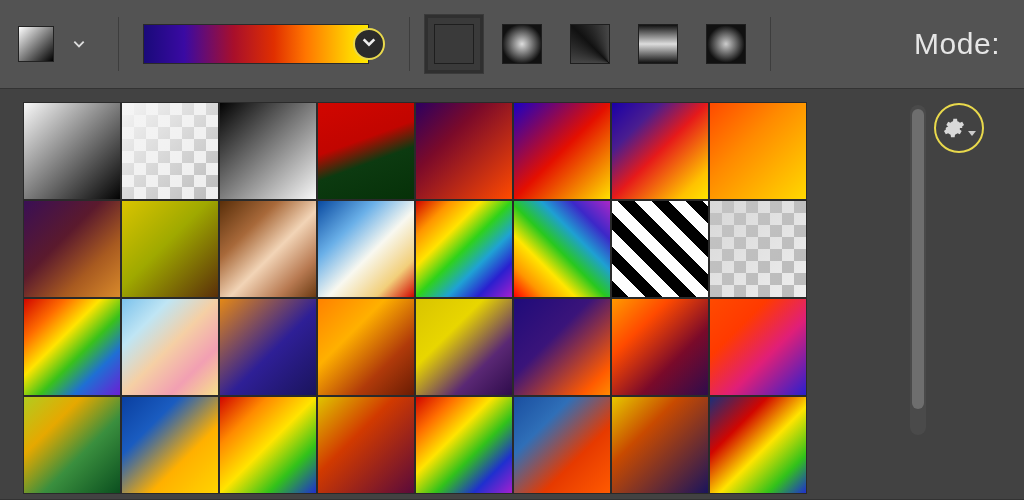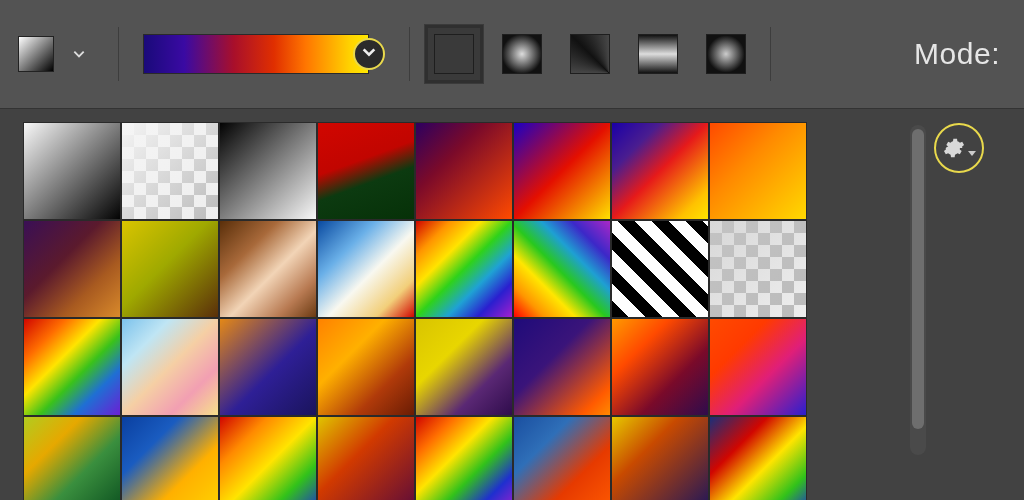--- a/index.html
+++ b/index.html
@@ -5,21 +5,21 @@
   * { box-sizing: border-box; margin: 0; padding: 0; }
   body {
     background: #535353;
     font-family: -apple-system, "Segoe UI", sans-serif;
     color: #ddd;
     width: 1024px;
     height: 500px;
     overflow: hidden;
   }
   .toolbar {
-    height: 108px;
+    height: 88px;
     display: flex;
     align-items: center;
     padding: 0 18px;
     gap: 10px;
     background: #535353;
   }
   .tool-swatch {
     width: 36px;
     height: 36px;
     border: 1px solid #222;

